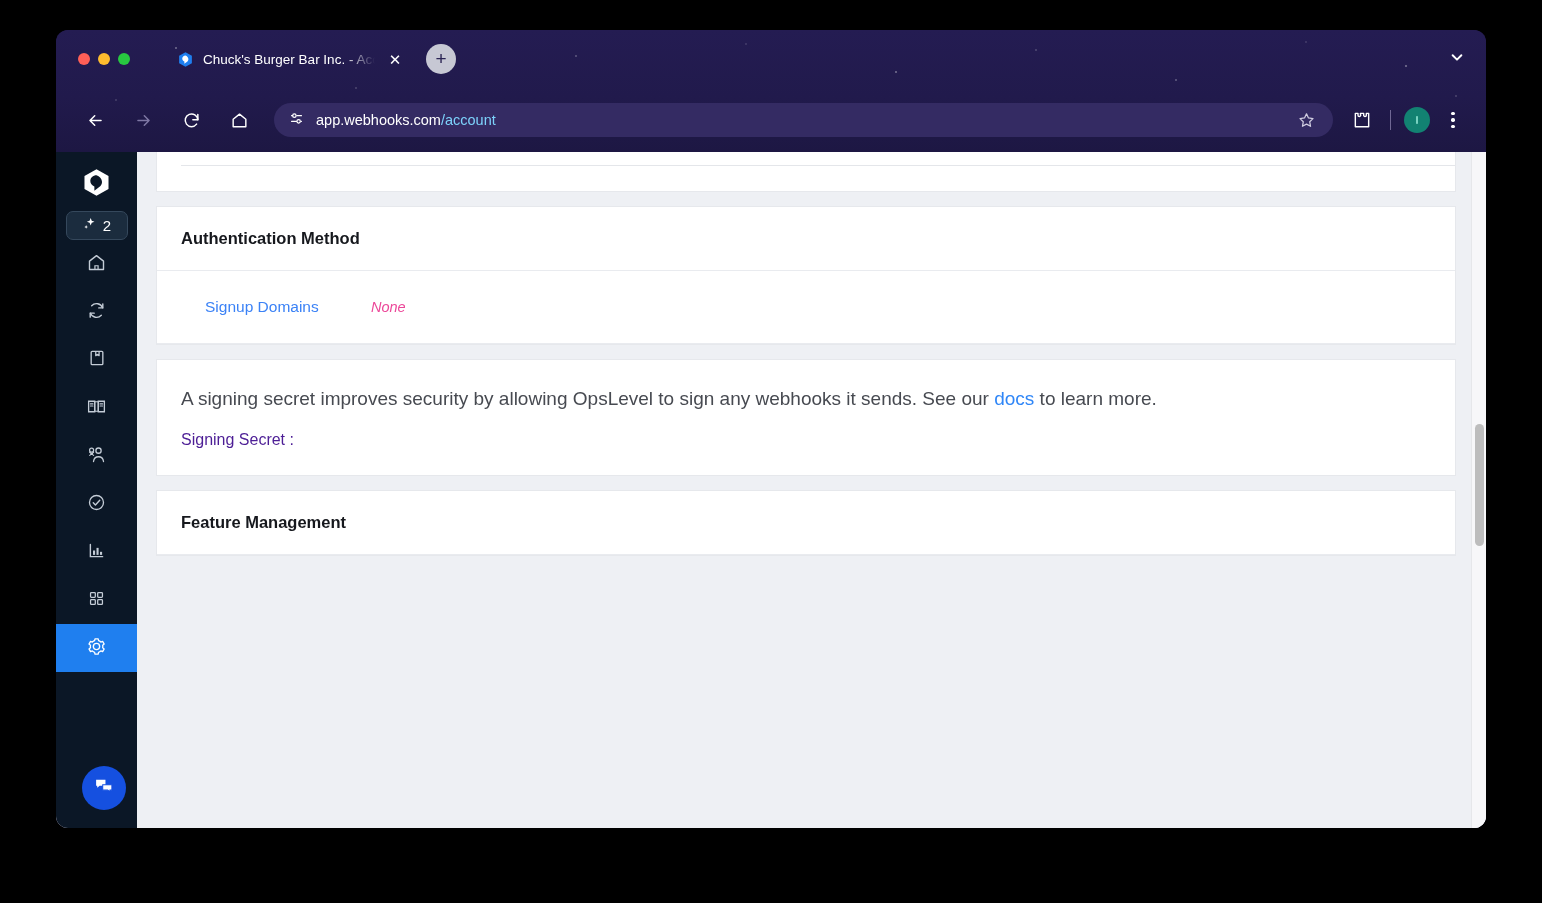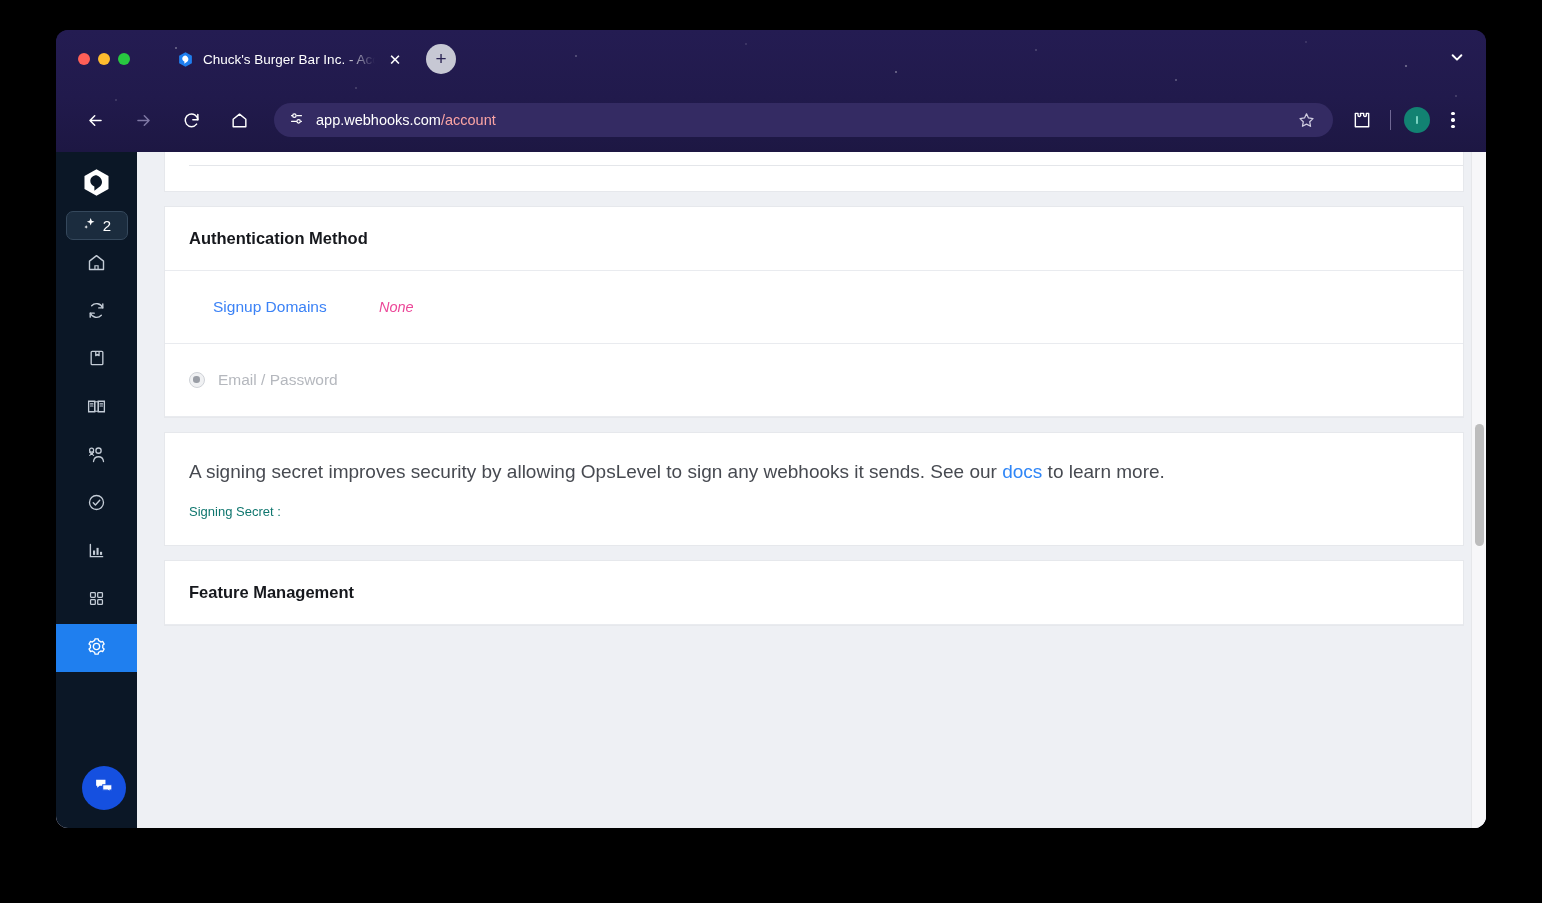--- a/index.html
+++ b/index.html
@@ -136,21 +136,21 @@
     background: #342b63;
     border-radius: 17px;
     display: flex;
     align-items: center;
     padding: 0 14px;
     gap: 11px;
     cursor: text;
     max-width: 1112px;
   }
   #url-text { font-size: 14.5px; color: #ffffff; white-space: nowrap; }
-  #url-text .path { color: #fca5a5; }
+  #url-text .path { color: #7dd3fc; }
 
   #star-btn {
     width: 30px; height: 30px;
     display: flex; align-items: center; justify-content: center;
     margin-left: -42px;
     cursor: pointer;
     z-index: 3;
   }
   #ext-btn {
     width: 30px; height: 30px;
@@ -240,21 +240,21 @@
     cursor: pointer;
   }
 
   
   #page-content {
     position: absolute;
     left: 81px; top: 0;
     right: 0; bottom: 0;
     background: #eef0f4;
     overflow: hidden;
-    padding: 0 18px 0 27px;
+    padding: 0 18px 0 19px;
   }
   .card {
     background: #ffffff;
     border: 1px solid #e6e8ec;
     width: 1300px;
     margin-bottom: 14px;
   }
   .card-header {
     padding: 22px 24px;
     border-bottom: 1px solid #e9ebef;
@@ -358,21 +358,21 @@
     line-height: 1.55;
   }
   .body-text a { color: #2f86f7; text-decoration: none; cursor: pointer; }
 
   .secret-row {
     display: flex;
     align-items: center;
     gap: 10px;
     padding: 18px 24px 26px 24px;
   }
-  .secret-label { font-size: 13px; color: #0f766e; }
+  .secret-label { font-size: 16px; color: #4c1d95; }
 
   
   #page-scrollbar {
     position: absolute;
     right: 0; top: 0;
     width: 15px; height: 100%;
     background: #f7f7f9;
     border-left: 1px solid #e6e7ea;
   }
   #scroll-thumb {
@@ -610,24 +610,20 @@
         <div class="card-header">
           <div class="card-title">Authentication Method</div>
         </div>
         <div class="card-body">
 
           <div class="form-row">
             <div class="field-label">Signup Domains</div>
             <div class="field-value">None</div>
           </div>
 
-          <div class="radio-row">
-            <span class="radio checked"></span>
-            <span class="radio-label">Email / Password</span>
-          </div>
 
 
 
         </div>
       </div>
 
       <div class="card">
         <div class="card-body">
           <div class="body-text"><span>A signing secret improves security by allowing OpsLevel to sign any webhooks it sends. See our </span><a>docs</a><span> to learn more.</span></div>
 

